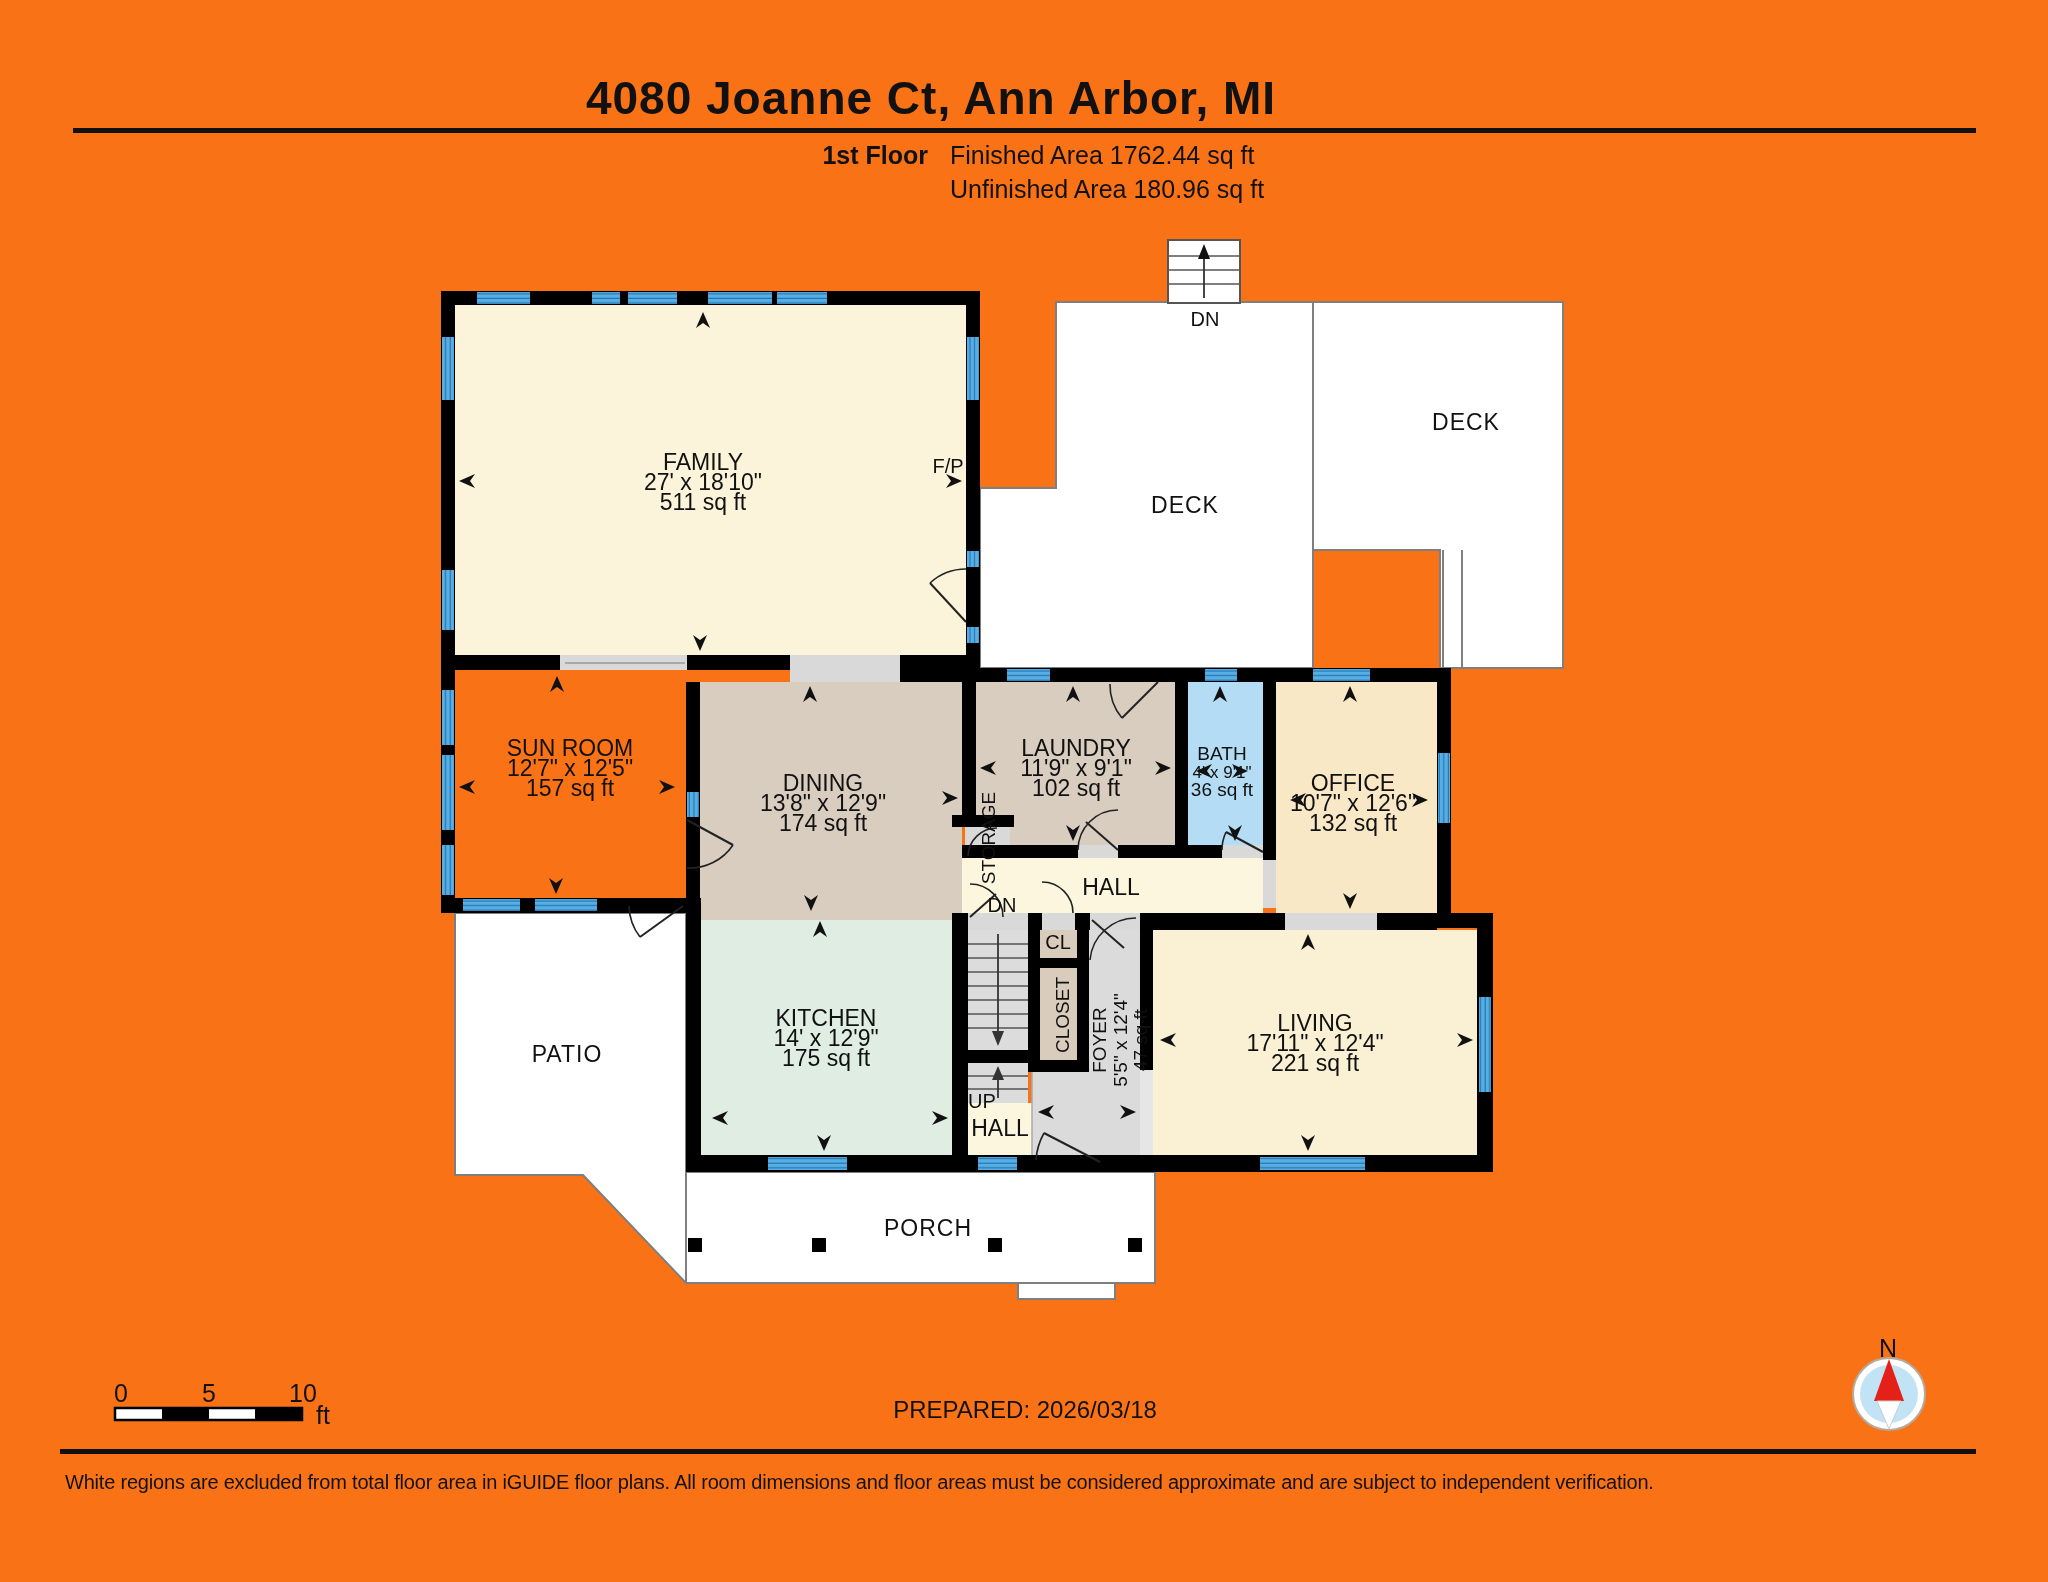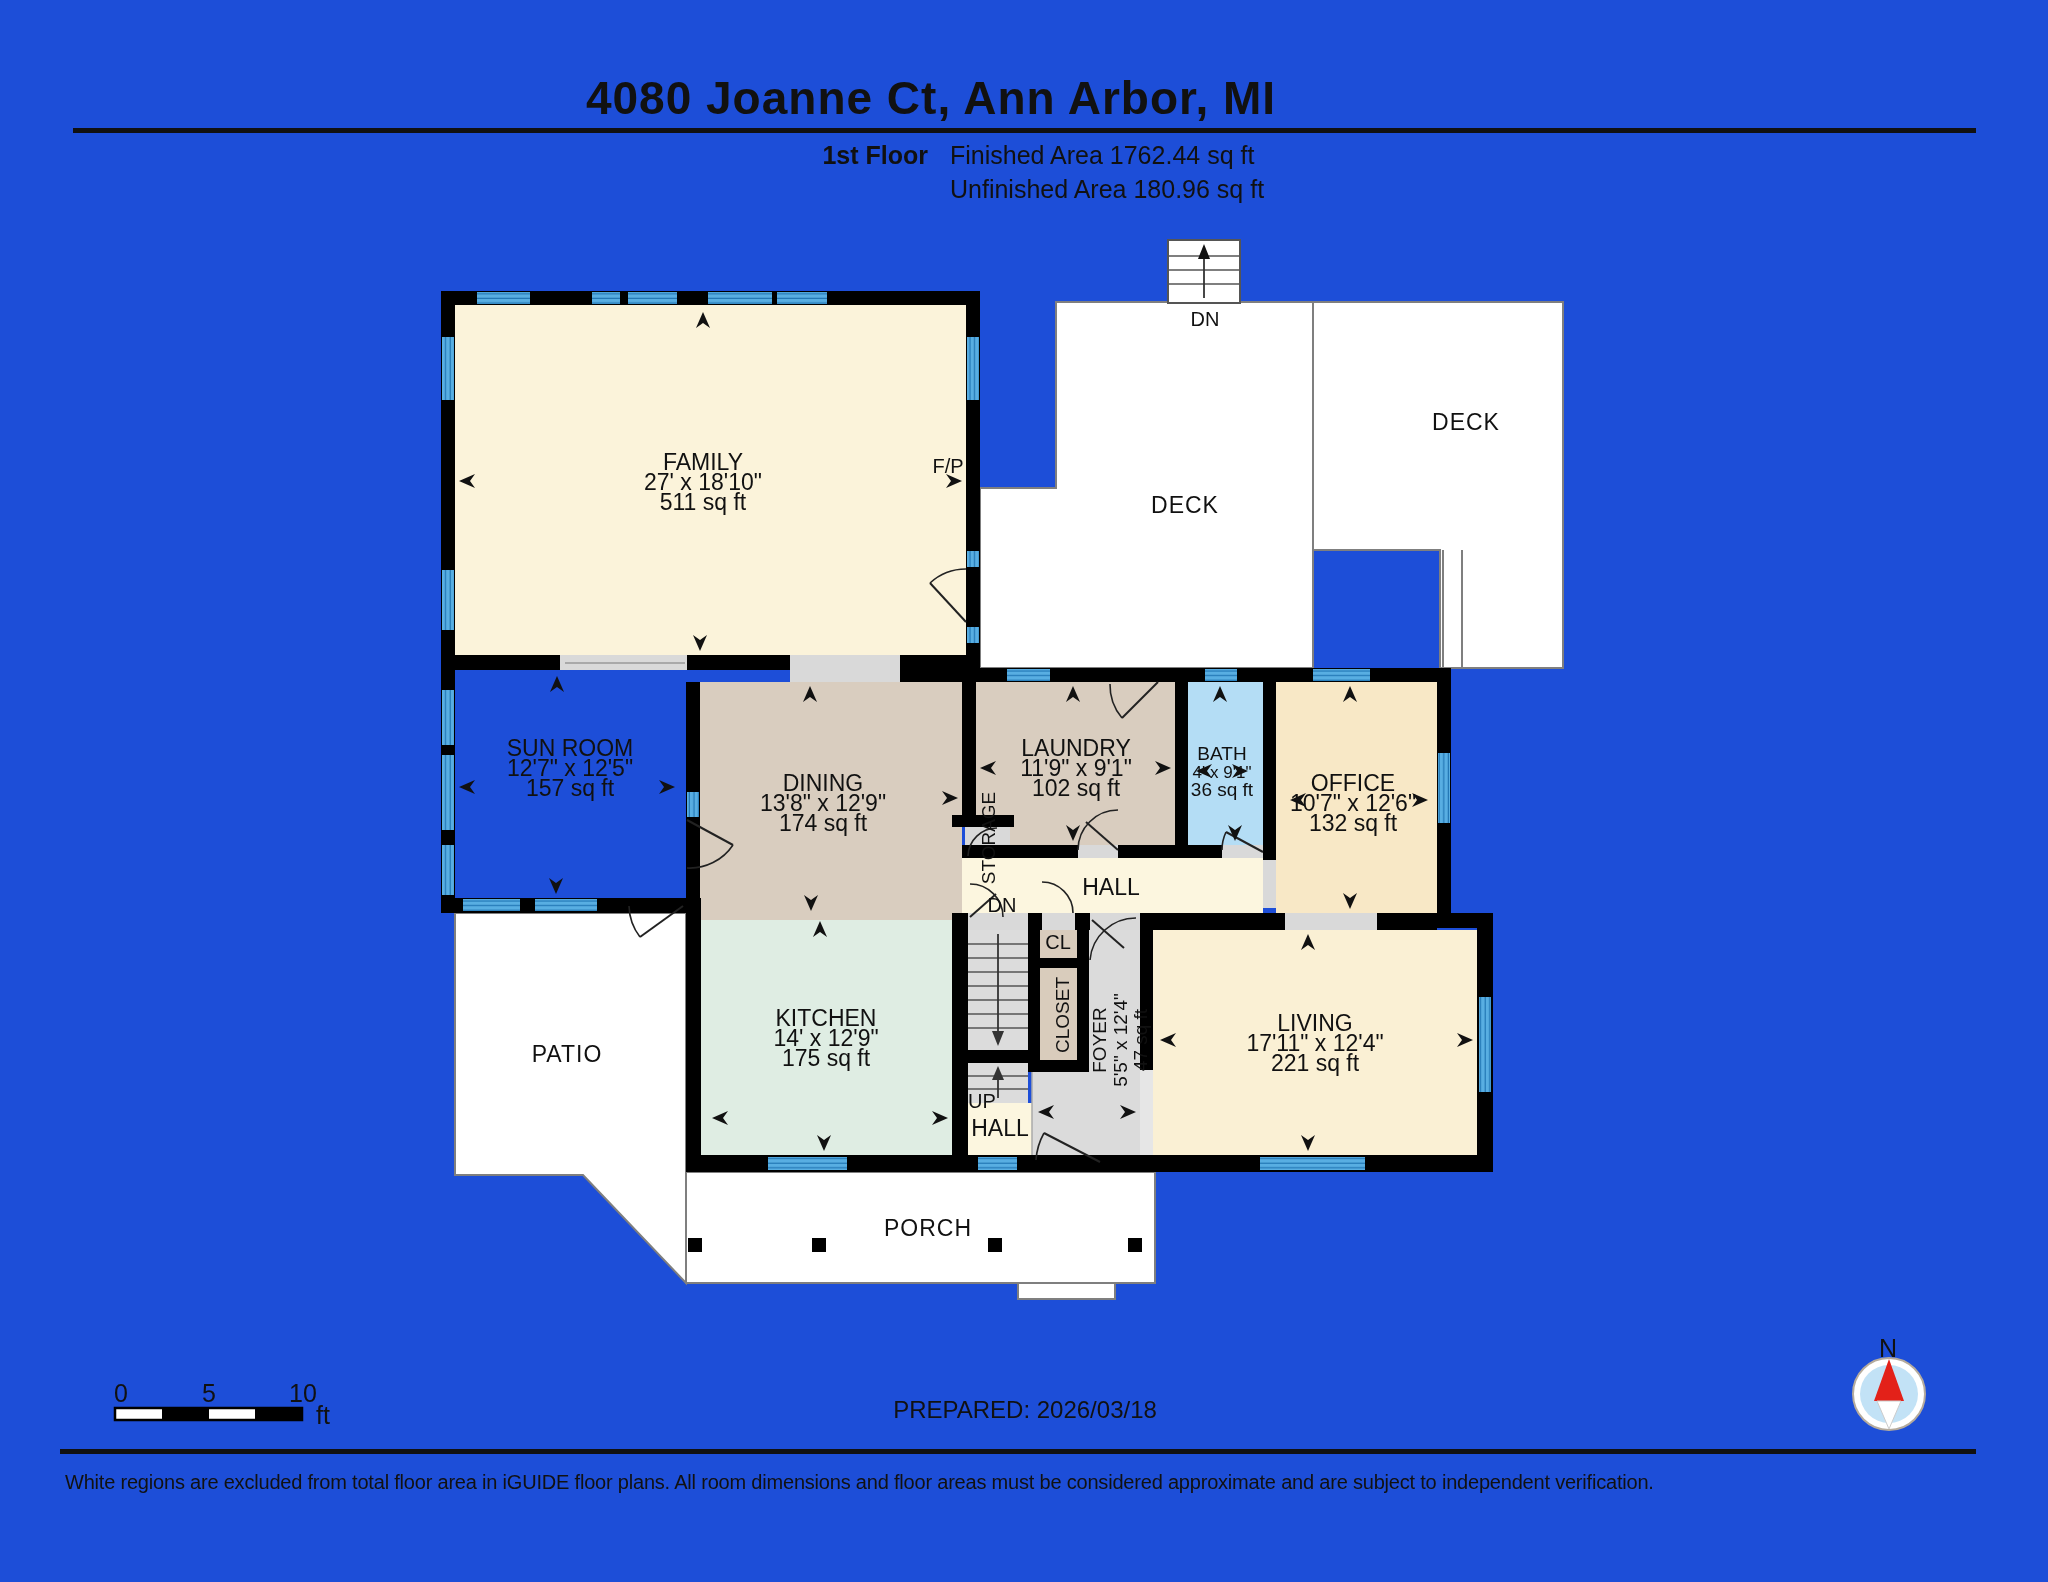--- a/index.html
+++ b/index.html
@@ -1,16 +1,16 @@
 <!DOCTYPE html>
 <html><head>
 <meta charset="utf-8">
 <style>
   html,body{margin:0;padding:0;background:#fff;}
-  .page{position:relative;width:2048px;height:1582px;background:#1d4ed8;overflow:hidden;}
+  .page{position:relative;width:2048px;height:1582px;background:#f97316;overflow:hidden;}
   svg{position:absolute;left:0;top:0;}
   text{font-family:"Liberation Sans","DejaVu Sans",sans-serif;fill:#111;}
   .t-title{font-size:46px;font-weight:bold;letter-spacing:1px;}
   .t-sub{font-size:25px;}
   .t-sub-b{font-size:25px;font-weight:bold;}
   .t-room{font-size:23px;}
   .t-room-sm{font-size:19px;}
   .t-room-xs{font-size:17px;}
   .t-small{font-size:20px;}
   .t-vert{font-size:19px;}

